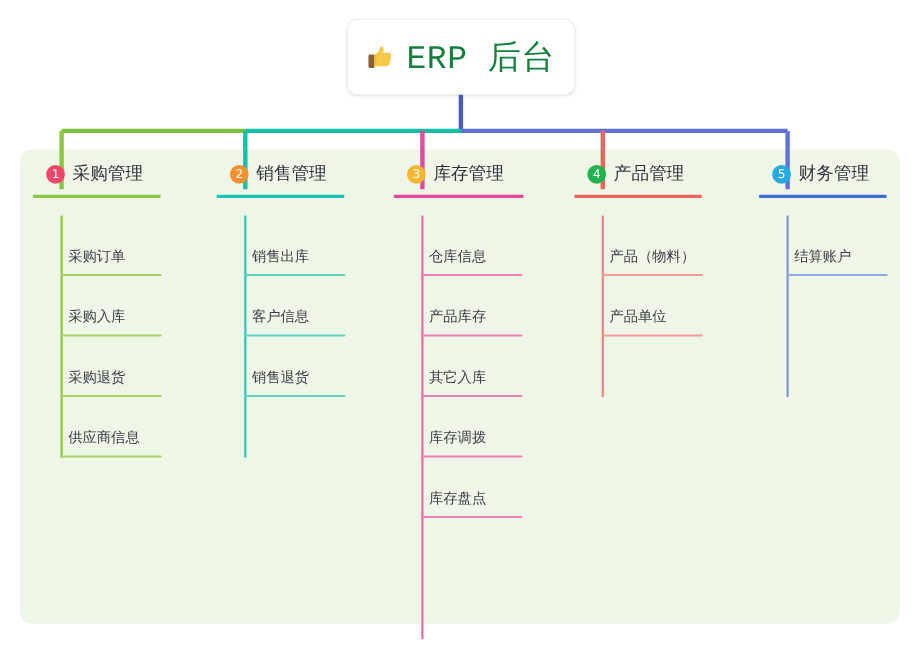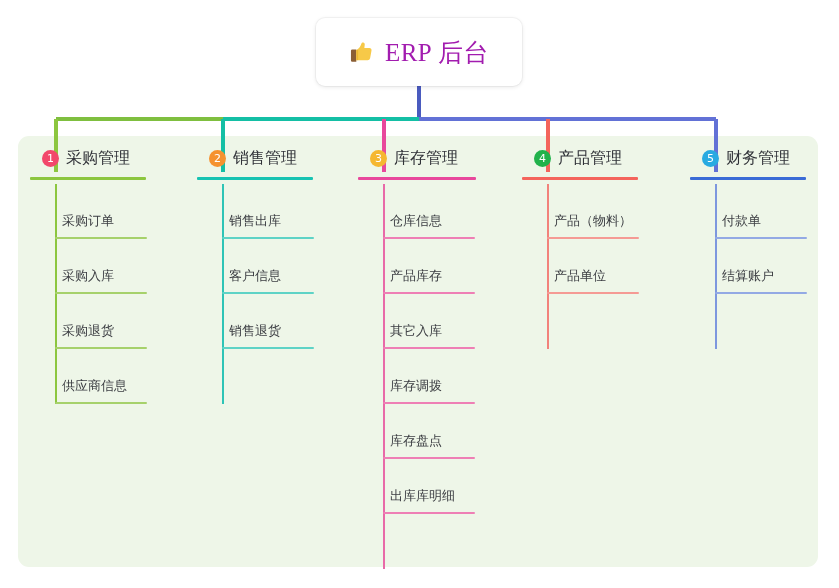--- a/index.html
+++ b/index.html
@@ -36,25 +36,25 @@
     align-items: center;
     gap: 10px;
   }
   .thumb-icon {
     width: 26px;
     height: 26px;
     display: block;
     flex: none;
   }
   #root-title {
-    font-size: 25px;
-    color: #a21caf;
+    font-size: 30px;
+    color: #15803d;
     letter-spacing: 0.5px;
     white-space: nowrap;
-    font-family: Liberation Serif, serif;
+    font-family: Liberation Mono, monospace;
   }
 
   
   #connectors {
     position: absolute;
     left: 0;
     top: 0;
     width: 839px;
     height: 588px;
     pointer-events: none;
@@ -101,21 +101,21 @@
     font-family: "DejaVu Sans", "Liberation Sans", sans-serif;
   }
   .head-rule {
     height: 3px;
     margin-top: 7px;
     border-radius: 1px;
   }
 
   .items {
     position: relative;
-    margin-top: 4px;
+    margin-top: 16px;
   }
   .items .spine {
     position: absolute;
     left: 25px;
     top: 0;
     width: 2px;
   }
   .item {
     position: relative;
     height: 55px;
@@ -236,24 +236,20 @@
           <div class="item-rule" style="background: rgb(238, 127, 181);"></div>
         </div>
         <div class="item">
           <span class="item-label">库存调拨</span>
           <div class="item-rule" style="background: rgb(238, 127, 181);"></div>
         </div>
         <div class="item">
           <span class="item-label">库存盘点</span>
           <div class="item-rule" style="background: rgb(238, 127, 181);"></div>
         </div>
-        <div class="item">
-          <span class="item-label">出库库明细</span>
-          <div class="item-rule" style="background: rgb(238, 127, 181);"></div>
-        </div>
       </div>
     </div>
     <div class="column" style="left: 522px;">
       <div class="col-head">
         <span class="badge" style="background: rgb(33, 178, 75);">4</span>
         <span class="col-title">产品管理</span>
       </div>
       <div class="head-rule" style="background: rgb(244, 100, 92); width: 116px;"></div>
       <div class="items">
         <div class="spine" style="background: rgb(242, 130, 123); height: 165px;"></div>
@@ -269,22 +265,18 @@
     </div>
     <div class="column" style="left: 690px;">
       <div class="col-head">
         <span class="badge" style="background: rgb(40, 170, 225);">5</span>
         <span class="col-title">财务管理</span>
       </div>
       <div class="head-rule" style="background: rgb(58, 107, 214); width: 116px;"></div>
       <div class="items">
         <div class="spine" style="background: rgb(125, 151, 222); height: 165px;"></div>
         <div class="item">
-          <span class="item-label">付款单</span>
-          <div class="item-rule" style="background: rgb(147, 169, 228);"></div>
-        </div>
-        <div class="item">
           <span class="item-label">结算账户</span>
           <div class="item-rule" style="background: rgb(147, 169, 228);"></div>
         </div>
       </div>
     </div>
   </div>
 
 </body></html>

